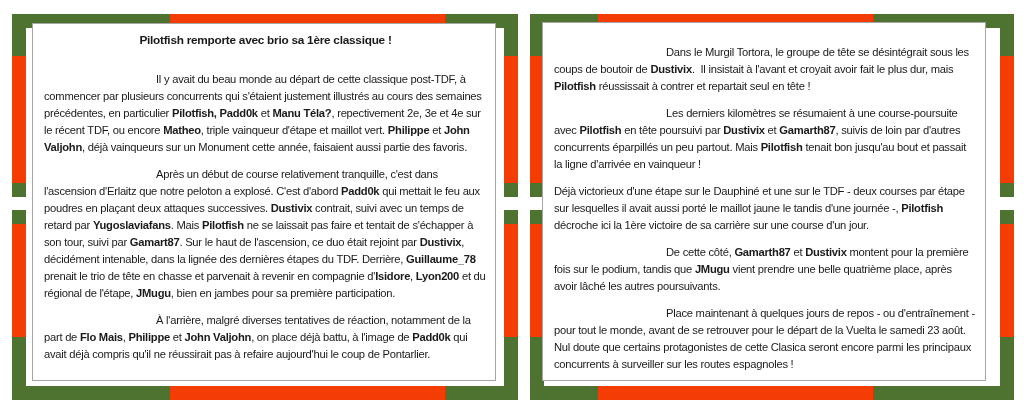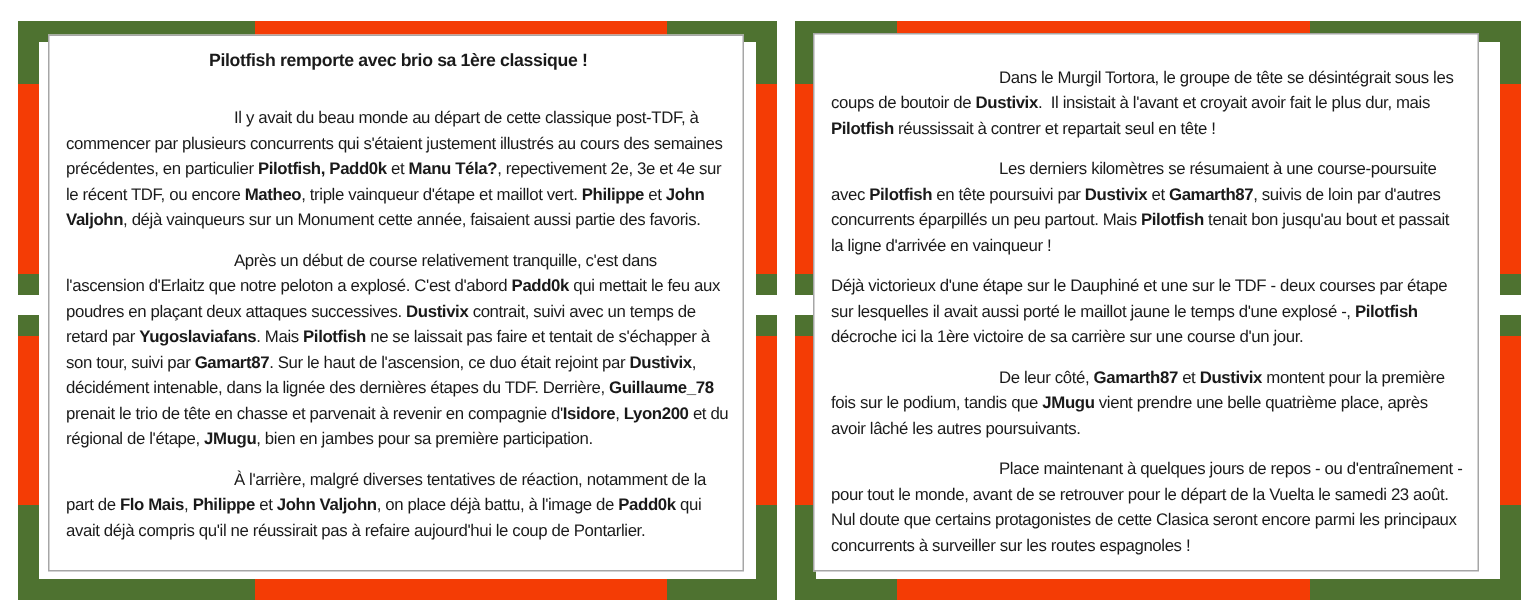--- a/index.html
+++ b/index.html
@@ -84,20 +84,20 @@
 
   <div class="panel" id="panel-right">
     <div class="edge edge-h edge-top"></div>
     <div class="edge edge-h edge-bottom"></div>
     <div class="edge edge-v edge-left"></div>
     <div class="edge edge-v edge-right"></div>
     <div class="article-box">
       <div class="article-body">
           <p class="para indent"><span>Dans le Murgil Tortora, le groupe de tête se désintégrait sous les coups de boutoir de </span><b>Dustivix</b><span>.&nbsp; Il insistait à l'avant et croyait avoir fait le plus dur, mais </span><b>Pilotfish</b><span> réussissait à contrer et repartait seul en tête !</span></p>
           <p class="para indent"><span>Les derniers kilomètres se résumaient à une course-poursuite avec </span><b>Pilotfish</b><span> en tête poursuivi par </span><b>Dustivix</b><span> et </span><b>Gamarth87</b><span>, suivis de loin par d'autres concurrents éparpillés un peu partout. Mais </span><b>Pilotfish</b><span> tenait bon jusqu'au bout et passait la ligne d'arrivée en vainqueur !</span></p>
-          <p class="para"><span>Déjà victorieux d'une étape sur le Dauphiné et une sur le TDF - deux courses par étape sur lesquelles il avait aussi porté le maillot jaune le temps d'une explosé -, </span><b>Pilotfish</b><span> décroche ici la 1ère victoire de sa carrière sur une course d'un jour.</span></p>
-          <p class="para indent"><span>De leur côté, </span><b>Gamarth87</b><span> et </span><b>Dustivix</b><span> montent pour la première fois sur le podium, tandis que </span><b>JMugu</b><span> vient prendre une belle quatrième place, après avoir lâché les autres poursuivants.</span></p>
+          <p class="para"><span>Déjà victorieux d'une étape sur le Dauphiné et une sur le TDF - deux courses par étape sur lesquelles il avait aussi porté le maillot jaune le tandis d'une journée -, </span><b>Pilotfish</b><span> décroche ici la 1ère victoire de sa carrière sur une course d'un jour.</span></p>
+          <p class="para indent"><span>De cette côté, </span><b>Gamarth87</b><span> et </span><b>Dustivix</b><span> montent pour la première fois sur le podium, tandis que </span><b>JMugu</b><span> vient prendre une belle quatrième place, après avoir lâché les autres poursuivants.</span></p>
           <p class="para indent"><span>Place maintenant à quelques jours de repos - ou d'entraînement - pour tout le monde, avant de se retrouver pour le départ de la Vuelta le samedi 23 août. Nul doute que certains protagonistes de cette Clasica seront encore parmi les principaux concurrents à surveiller sur les routes espagnoles !</span></p>
         </div>
     </div>
   </div>
 
 </div>
 
 </body></html>

